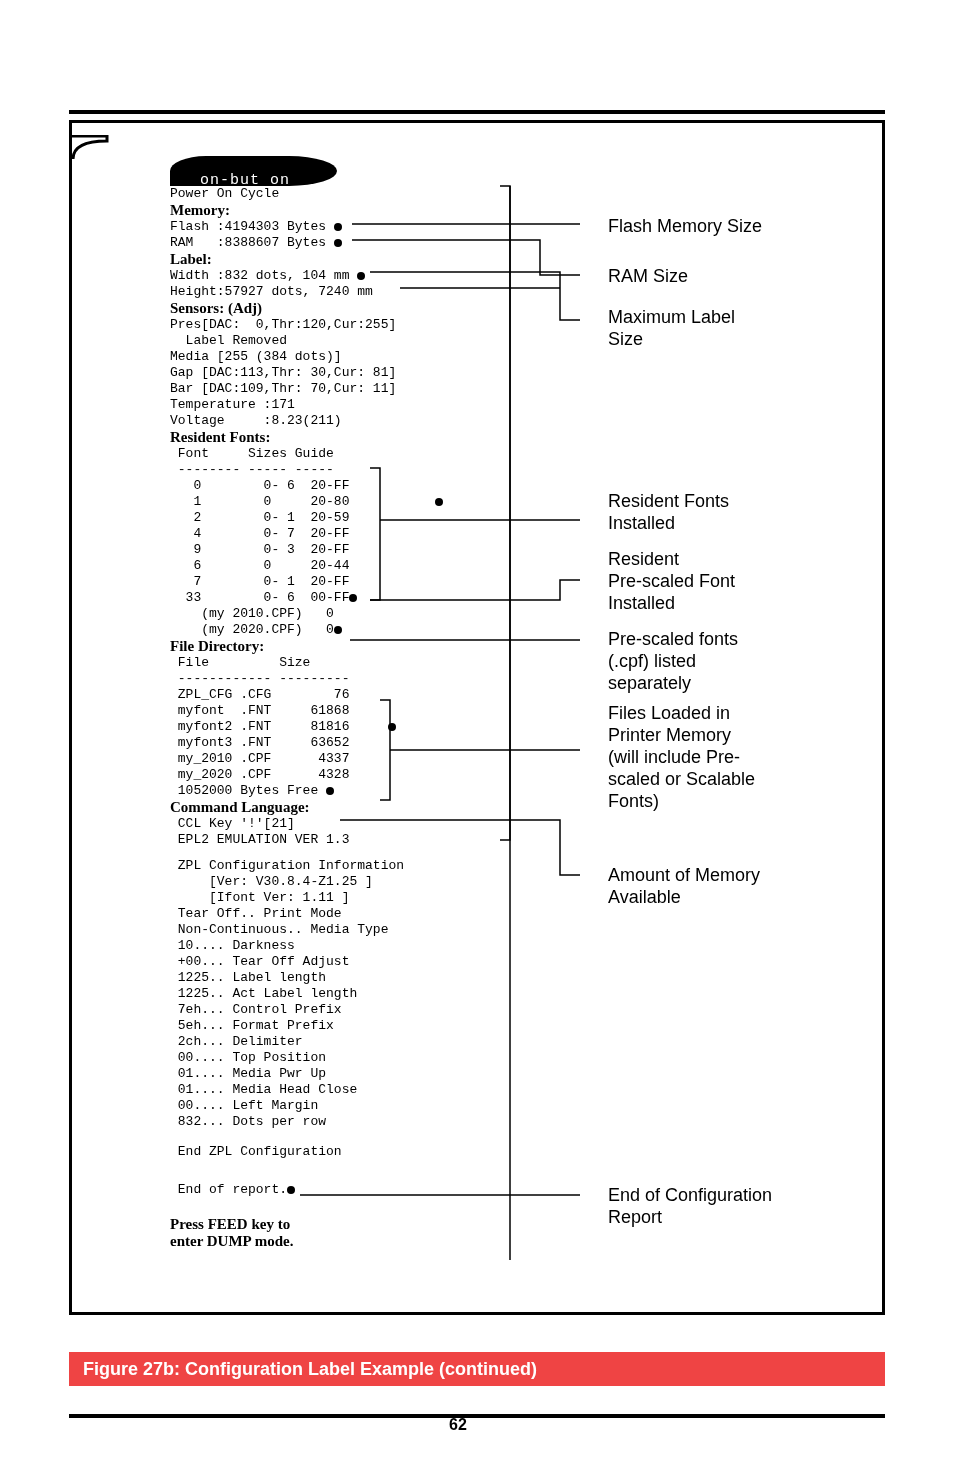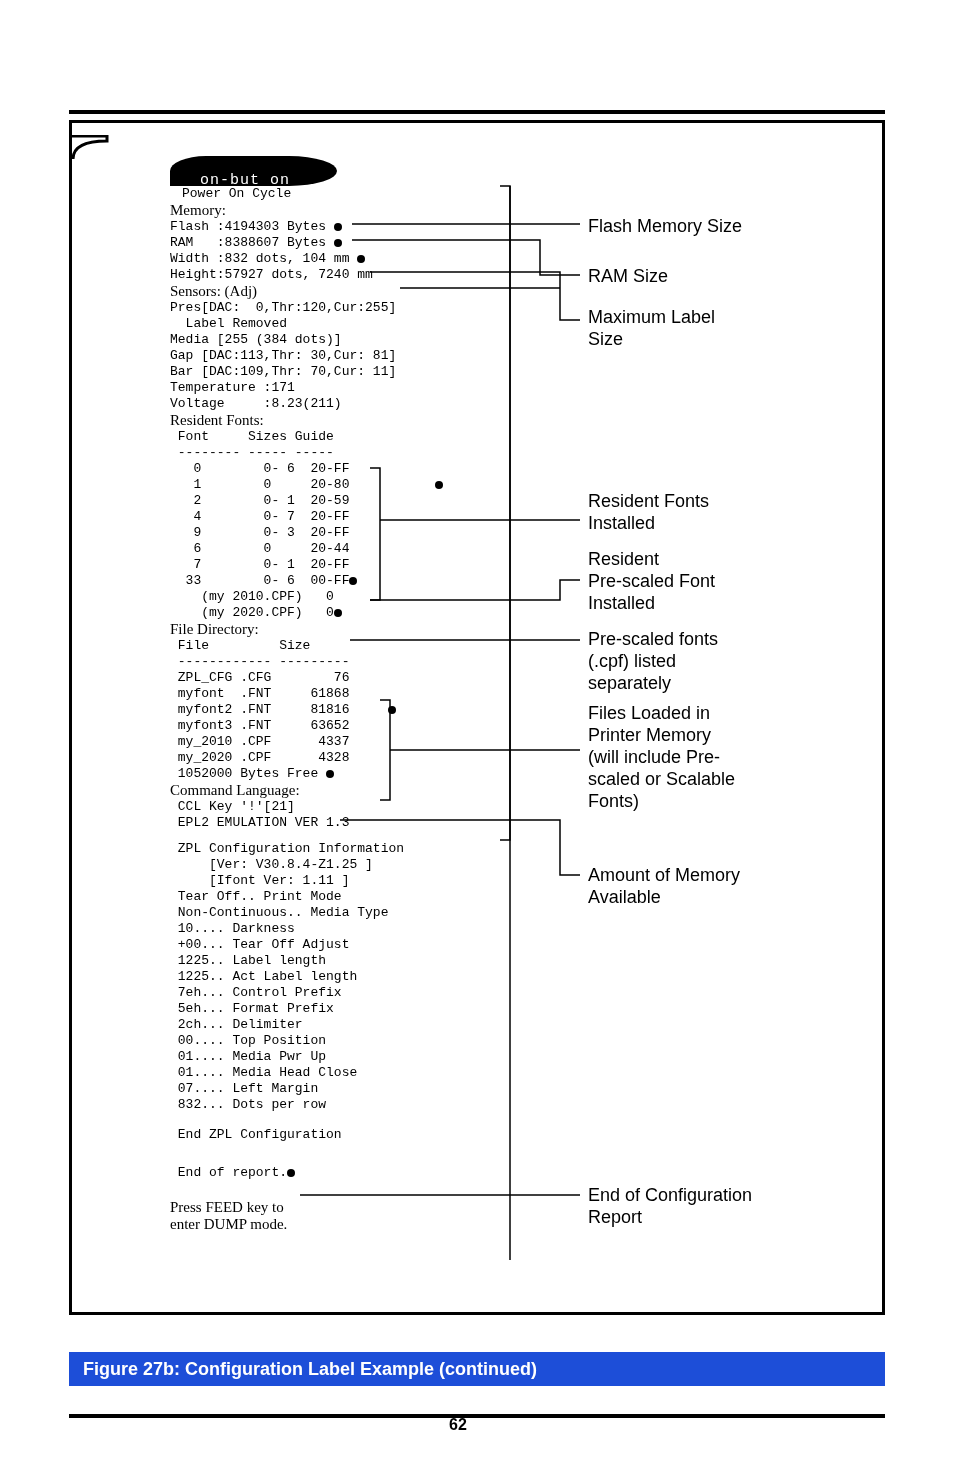--- a/index.html
+++ b/index.html
@@ -52,21 +52,21 @@
     letter-spacing: 1px;
   }
   .mono {
     font-family: "Courier New", monospace;
     font-size: 13px;
     line-height: 16px;
     white-space: pre;
   }
   .serif-head {
     font-family: "Times New Roman", serif;
-    font-weight: normal;
+    font-weight: bold;
     font-size: 15px;
   }
   .label-content {
     position: absolute;
     left: 170px;
     top: 186px;
     width: 340px;
   }
   .ann {
     position: absolute;
@@ -82,21 +82,21 @@
     background: #000;
     border-radius: 50%;
     vertical-align: middle;
   }
   .caption-bar {
     position: absolute;
     left: 69px;
     top: 1352px;
     width: 816px;
     height: 34px;
-    background: #1d4ed8;
+    background: #ef4444;
     color: #fff;
     font-size: 18px;
     font-weight: bold;
     padding-left: 14px;
     line-height: 34px;
     box-sizing: border-box;
   }
   .footer {
     position: absolute;
     width: 916px;
@@ -112,21 +112,21 @@
   }
   
   .connectors {
     position: absolute;
     left: 0;
     top: 0;
     width: 954px;
     height: 1475px;
     pointer-events: none;
   }
-  .desc-col { left: 588px; }
+  .desc-col { left: 608px; }
   .tab-corner {
     position: absolute;
     left: 69px;
     top: 135px;
     width: 40px;
     height: 50px;
   }
 </style>
 </head>
 <body>
@@ -138,24 +138,25 @@
 
   <svg class="tab-corner" viewBox="0 0 40 50">
     <path d="M 4 24 C 4 10, 20 6, 38 6 L 38 1 L 1 1 L 1 50" fill="none" stroke="#000" stroke-width="3"></path>
   </svg>
 
   <div class="blob">
     <span class="blob-text">on-but on</span>
   </div>
 
   <div class="label-content">
-    <div class="mono" style="margin-left:12px">Power On Cycle</div>
+    <div class="mono" style="">Power On Cycle</div>
     <div class="serif-head">Memory:</div>
     <div class="mono"><span>Flash :4194303 Bytes</span> <span class="dot"></span></div>
     <div class="mono"><span>RAM   :8388607 Bytes</span> <span class="dot"></span></div>
+    <div class="serif-head">Label:</div>
     <div class="mono"><span>Width :832 dots, 104 mm</span> <span class="dot"></span></div>
     <div class="mono">Height:57927 dots, 7240 mm</div>
     <div class="serif-head"><span>Sensors: (Adj)</span></div>
     <div class="mono">Pres[DAC:  0,Thr:120,Cur:255]</div>
     <div class="mono">  Label Removed</div>
     <div class="mono">Media [255 (384 dots)]</div>
     <div class="mono">Gap [DAC:113,Thr: 30,Cur: 81]</div>
     <div class="mono">Bar [DAC:109,Thr: 70,Cur: 11]</div>
     <div class="mono">Temperature :171</div>
     <div class="mono">Voltage     :8.23(211)</div>
@@ -194,21 +195,21 @@
     <div class="mono"> 10.... Darkness</div>
     <div class="mono"> +00... Tear Off Adjust</div>
     <div class="mono"> 1225.. Label length</div>
     <div class="mono"> 1225.. Act Label length</div>
     <div class="mono"> 7eh... Control Prefix</div>
     <div class="mono"> 5eh... Format Prefix</div>
     <div class="mono"> 2ch... Delimiter</div>
     <div class="mono"> 00.... Top Position</div>
     <div class="mono"> 01.... Media Pwr Up</div>
     <div class="mono"> 01.... Media Head Close</div>
-    <div class="mono"> 07.... Left Margin</div>
+    <div class="mono"> 00.... Left Margin</div>
     <div class="mono"> 832... Dots per row</div>
     <div style="height:14px"></div>
     <div class="mono"> End ZPL Configuration</div>
     <div style="height:22px"></div>
     <div class="mono"><span> End of report.</span><span class="dot"></span></div>
     <div style="height:18px"></div>
     <div class="serif-head">Press FEED key to</div>
     <div class="serif-head">enter DUMP mode.</div>
   </div>
 

